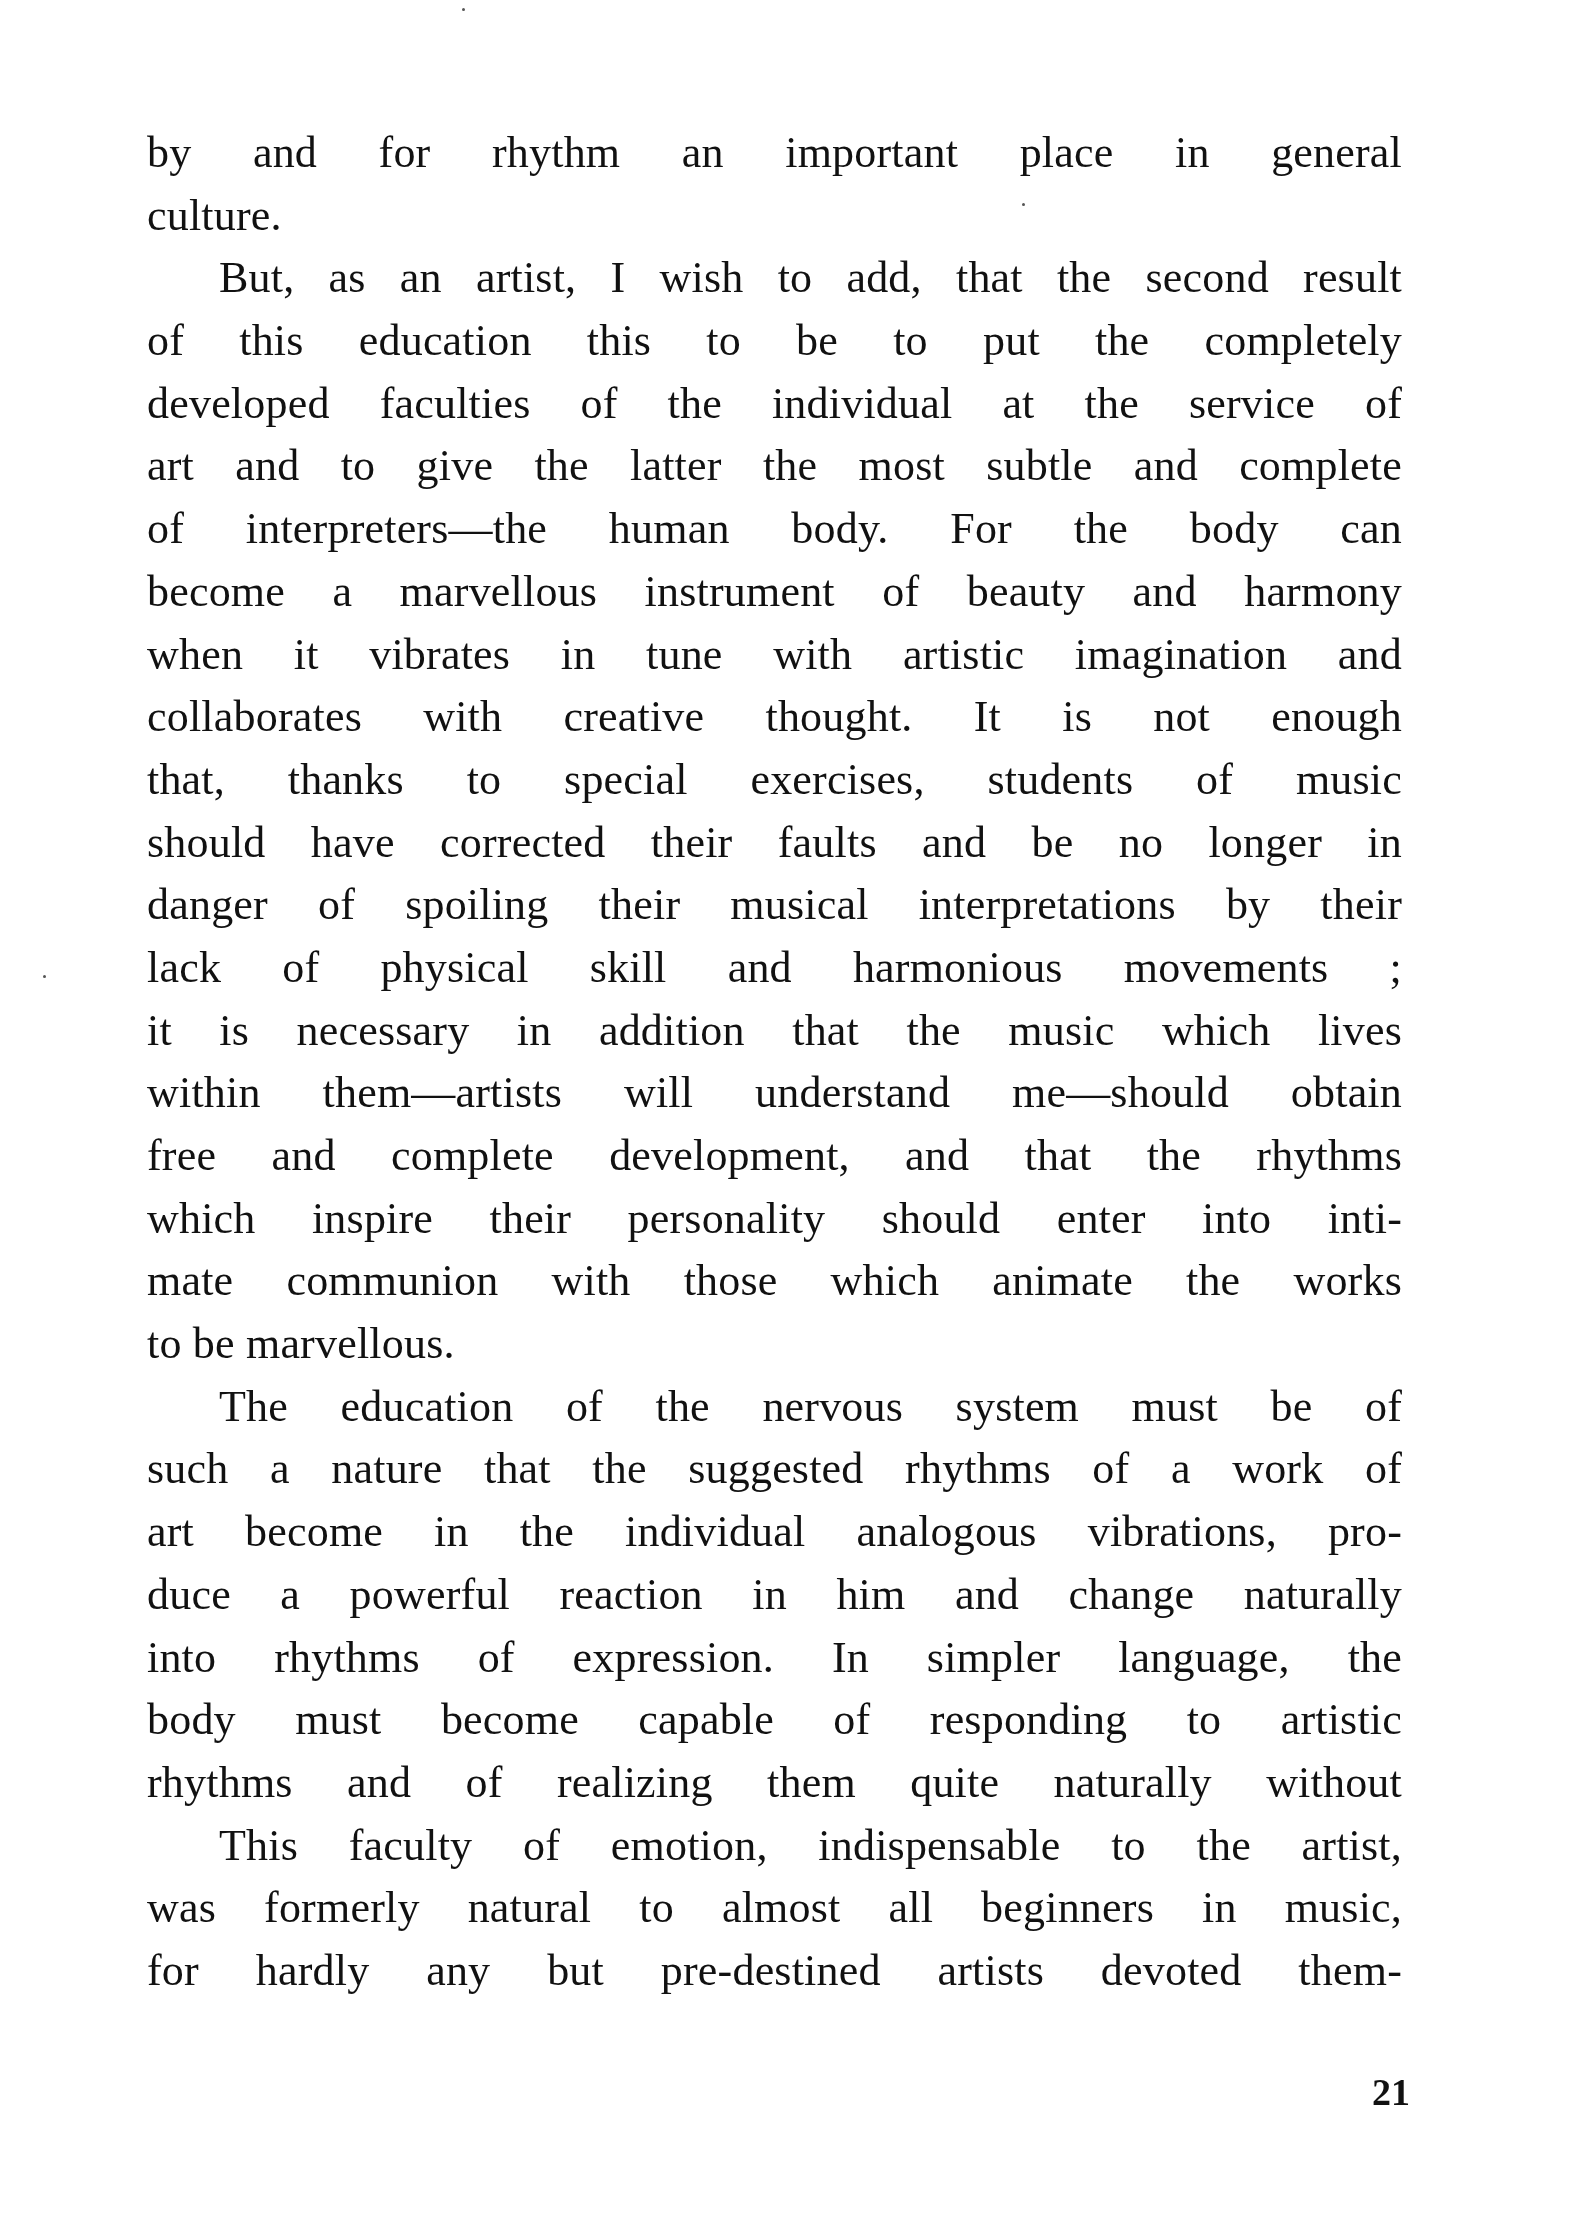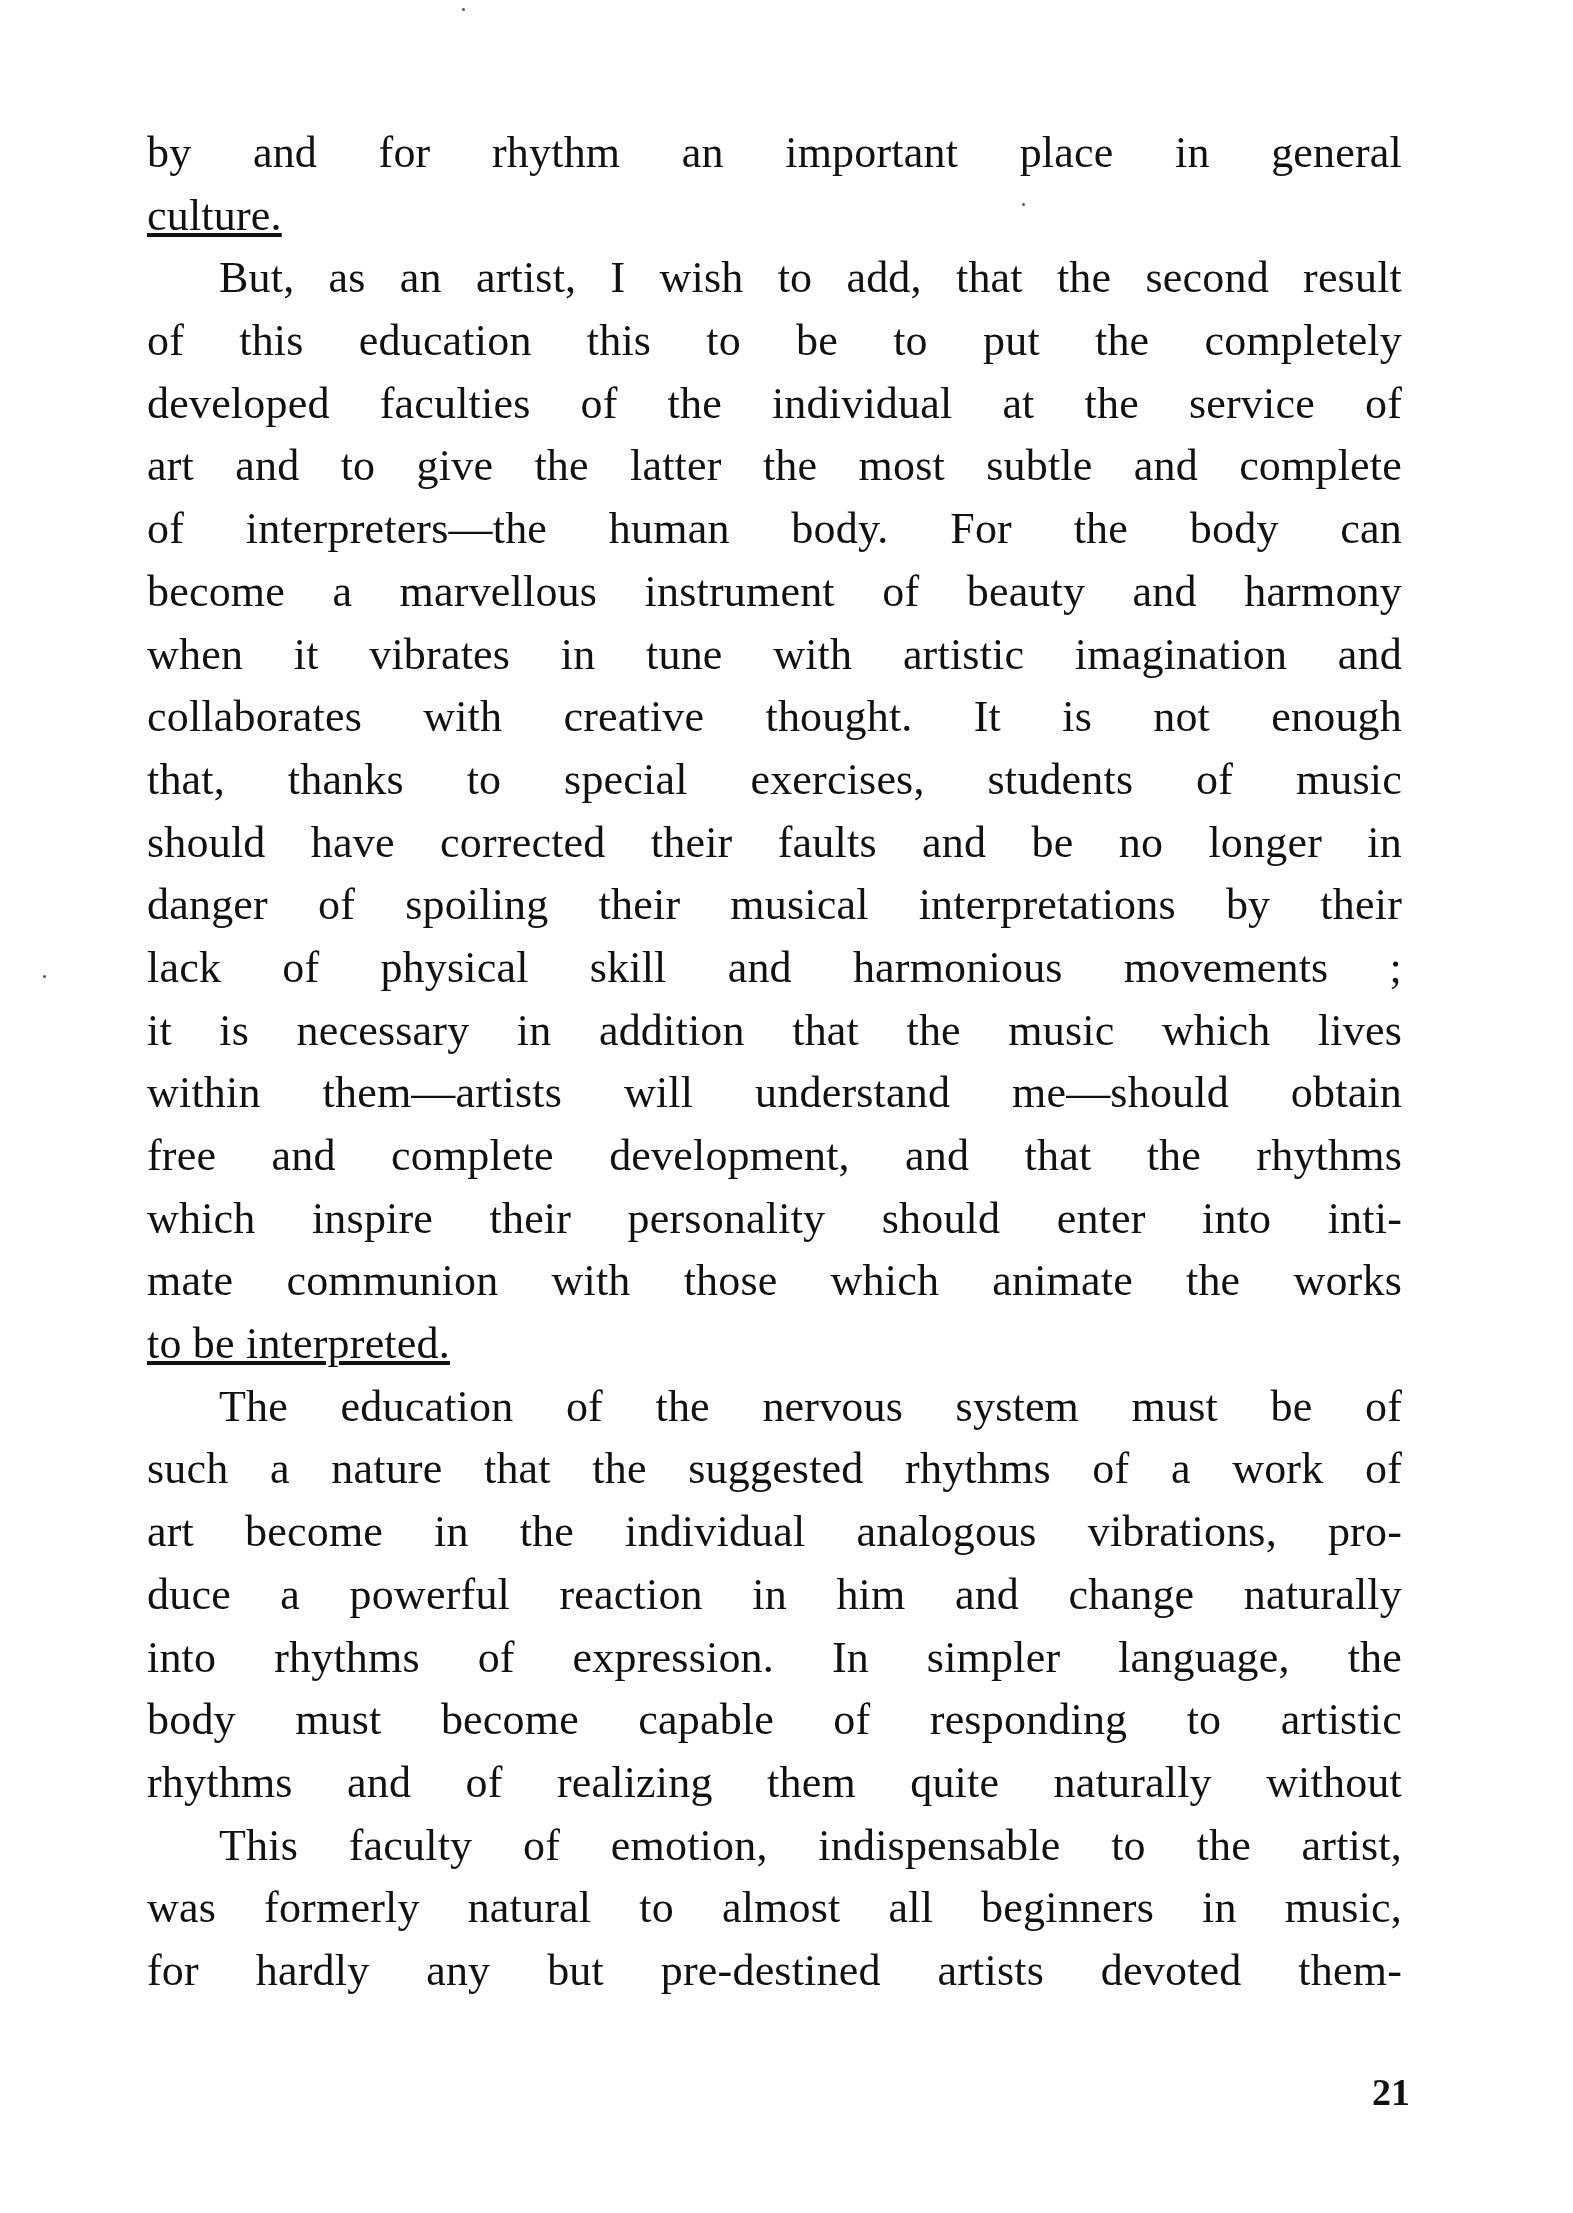--- a/index.html
+++ b/index.html
@@ -33,21 +33,20 @@
       height: 62.7px;
       line-height: 62.7px;
       font-size: 44px;
       white-space: nowrap;
       text-align: justify;
       text-align-last: justify;
       letter-spacing: 0.2px;
     }
     .line.last {
       text-align-last: left;
-      text-decoration: underline;
     }
     .line.indent {
       padding-left: 72px;
     }
     .page-number {
       position: absolute;
       left: 1372px;
       top: 2070px;
       width: 40px;
       font-size: 38px;
@@ -78,21 +77,21 @@
       <span class="line">collaborates with creative thought. It is not enough</span>
       <span class="line">that, thanks to special exercises, students of music</span>
       <span class="line">should have corrected their faults and be no longer in</span>
       <span class="line">danger of spoiling their musical interpretations by their</span>
       <span class="line">lack of physical skill and harmonious movements ;</span>
       <span class="line">it is necessary in addition that the music which lives</span>
       <span class="line">within them—artists will understand me—should obtain</span>
       <span class="line">free and complete development, and that the rhythms</span>
       <span class="line">which inspire their personality should enter into inti-</span>
       <span class="line">mate communion with those which animate the works</span>
-      <span class="line last">to be interpreted.</span>
+      <span class="line last">to be marvellous.</span>
       <span class="line indent">The education of the nervous system must be of</span>
       <span class="line">such a nature that the suggested rhythms of a work of</span>
       <span class="line">art become in the individual analogous vibrations, pro-</span>
       <span class="line">duce a powerful reaction in him and change naturally</span>
       <span class="line">into rhythms of expression. In simpler language, the</span>
       <span class="line">body must become capable of responding to artistic</span>
       <span class="line">rhythms and of realizing them quite naturally without</span>
       <span class="line indent">This faculty of emotion, indispensable to the artist,</span>
       <span class="line">was formerly natural to almost all beginners in music,</span>
       <span class="line">for hardly any but pre-destined artists devoted them-</span>

